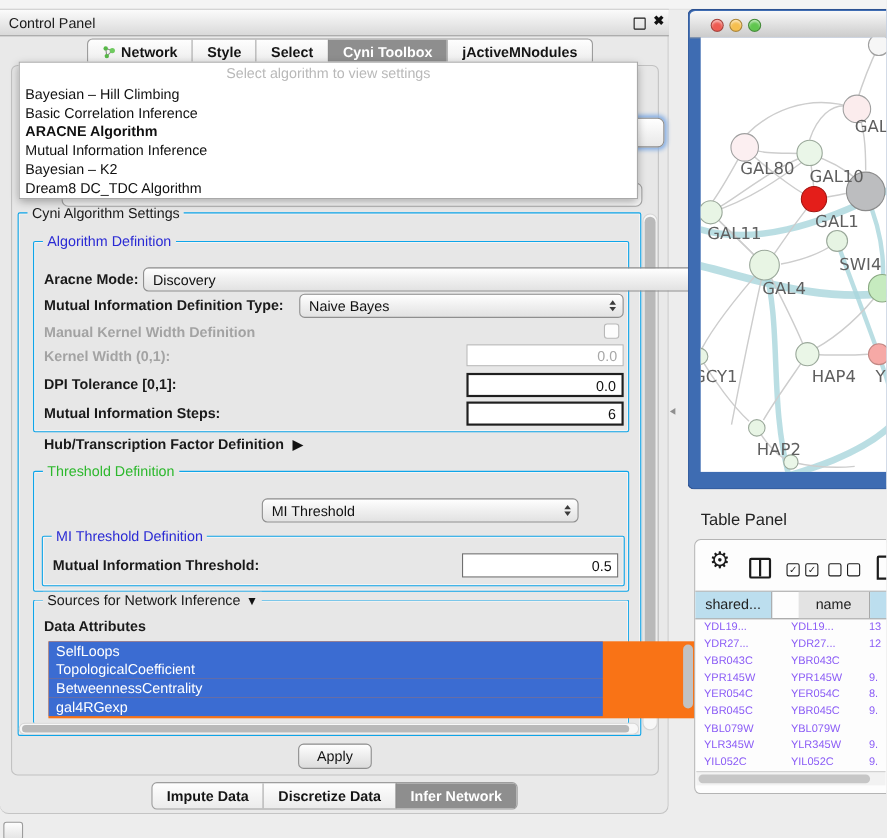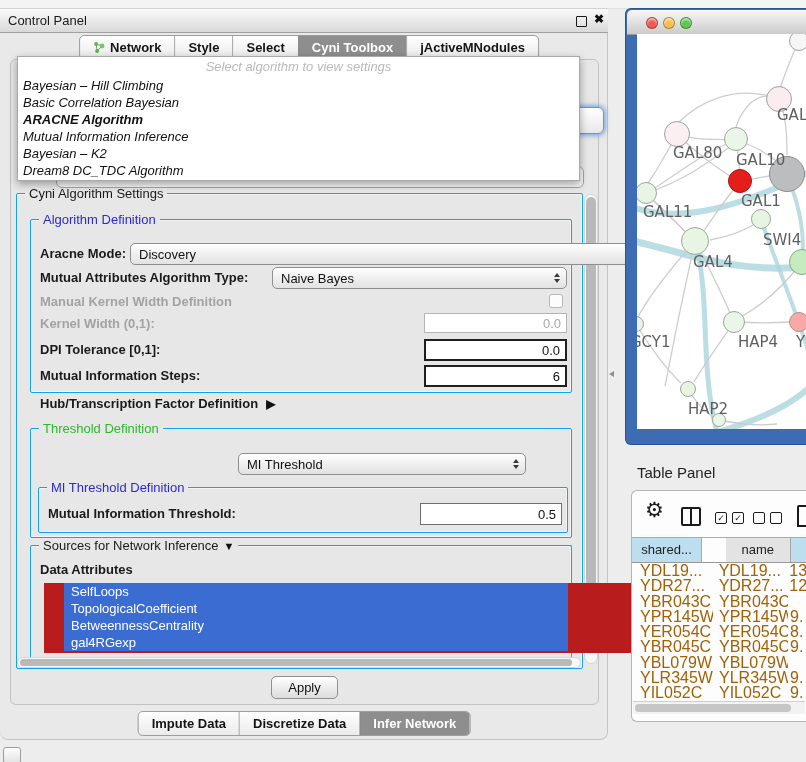--- a/index.html
+++ b/index.html
@@ -21,21 +21,21 @@
   
   .cp-tabbar{position:absolute;left:309px;top:35px;transform:translateX(-50%);height:23px;display:flex;
              border:1px solid #9d9d9d;border-radius:5px;overflow:hidden;background:linear-gradient(#fefefe,#ebebeb);}
   .tab{display:flex;align-items:center;gap:4px;padding:0 13px;font-size:13px;font-weight:bold;color:#141414;cursor:pointer;white-space:nowrap;}
   .tab + .tab{border-left:1px solid #a8a8a8;}
   .tab.sel{background:#8e8e8e;color:#fff;border-left-color:#8a8a8a;}
   .tab .neticon{display:none;width:13px;height:13px;}
   .tab.has-icon .neticon{display:inline-block;}
   
   .dropdown{position:absolute;left:17px;top:56px;width:561px;height:123px;background:#fff;
-            border:1px solid #a9a9a9;box-shadow:0 3px 8px rgba(0,0,0,.35);z-index:40;font-style:italic;}
+            border:1px solid #a9a9a9;box-shadow:0 3px 8px rgba(0,0,0,.35);z-index:40;}
   .dd-prompt{height:20px;line-height:20px;text-align:center;font-size:13px;color:#b9b9b9;}
   .dd-item{height:17px;line-height:17px;padding-left:5px;font-size:13px;color:#111;cursor:pointer;white-space:nowrap;}
   .dd-item.bold{font-weight:bold;}
   
   .sliver-focus{position:absolute;left:558px;top:107px;width:44px;height:25px;background:linear-gradient(#fff,#e8e8e8);
                 border:1px solid #8f8f8f;border-radius:6px;box-shadow:0 0 4px 2px #85aee4;z-index:4;}
   .sliver-combo{position:absolute;left:56px;top:166px;width:526px;height:20px;background:#f5f5f5;
                 border:1px solid #a5a5a5;border-radius:6px;z-index:4;}
   
   .grp{position:absolute;border:1px solid #0ea5e9;border-radius:2px;box-shadow:inset 0 0 0 1px rgba(255,255,255,.55);}
@@ -60,21 +60,21 @@
   .stepper .dn{border-top:4.5px solid #3a3a3a;}
   .fld{position:absolute;box-sizing:border-box;height:20px;background:#fff;border:1px solid #b5b5b5;
        font-family:"Liberation Sans",sans-serif;font-size:13px;text-align:right;padding:0 5px;color:#111;outline:none;}
   .fld.dark{border:2px solid #1f1f1f;height:22px;}
   .fld.dis{color:#a8a8a8;}
   .checkbox{position:absolute;width:14px;height:14px;box-sizing:border-box;border:1px solid #b8b8b8;border-radius:3px;background:#fcfcfc;cursor:pointer;}
   .hub-row{position:absolute;left:40px;top:396px;font-size:13px;font-weight:bold;color:#1a1a1a;cursor:pointer;}
   .hub-row .arrow-right-ico::before{content:"\25B6";font-size:12px;margin-left:8px;color:#111;}
   .subhead{position:absolute;font-size:13px;font-weight:bold;color:#1a1a1a;}
   
-  .attr-list{position:absolute;left:44px;top:583px;width:589px;height:70px;background:#b91c1c;overflow:hidden;padding-left:20px;}
+  .attr-list{position:absolute;left:44px;top:583px;width:589px;height:70px;background:#f97316;overflow:hidden;}
   .attr-item{width:504px;height:17px;line-height:17px;box-sizing:border-box;padding-left:7px;
              background:var(--selection_blue);color:#fff;font-size:13px;cursor:pointer;white-space:nowrap;}
   .attr-vthumb{position:absolute;right:3px;top:3px;width:9px;height:58px;background:#c2c2c2;border-radius:5px;}
   
   .vscroll-cyni{position:absolute;left:584px;top:194px;width:14px;height:470px;background:#f7f7f7;
                 border:1px solid #d6d6d6;border-radius:7px;box-sizing:border-box;}
   .vscroll-cyni .thumb{position:absolute;left:1px;top:2px;width:10px;height:452px;background:#b9b9b9;border-radius:6px;}
   .hscroll-cyni{position:absolute;left:17px;top:657px;width:564px;height:11px;background:#f7f7f7;
                 border:1px solid #d6d6d6;border-radius:6px;box-sizing:border-box;}
   .hscroll-cyni .thumb{position:absolute;left:2px;top:1px;width:552px;height:7px;background:#b9b9b9;border-radius:5px;}
@@ -115,21 +115,21 @@
   .ck.on::before{content:"\2713";}
   .ico-checks{left:83px;top:21px;}
   .ico-unchecks{left:121px;top:21px;}
   .ico-doc{left:165px;top:14px;width:14px;height:22px;border:2px solid #1b1b1b;border-radius:2px 4px 0 0;box-sizing:border-box;}
   .tbl-header{position:absolute;left:0;top:46px;width:175px;height:26px;display:flex;border-top:1px solid #aaa;border-bottom:1px solid #999;box-sizing:border-box;}
   .th{height:24px;line-height:24px;font-size:13px;color:#222;text-align:center;border-right:1px solid #a9a9a9;box-sizing:border-box;background:#e3e3e3;overflow:hidden;white-space:nowrap;cursor:pointer;}
   .th-shared{width:81px;background:var(--header_blue);}
   .th-name{width:75px;margin-left:24px;}
   .th-third{width:19px;background:var(--header_blue);border-right:none;}
   .tbl-rows{position:absolute;left:0;top:72px;width:175px;height:138px;overflow:hidden;}
-  .tr{display:flex;height:15.3px;line-height:15.3px;font-size:16px;color:#a16207;cursor:default;}
+  .tr{display:flex;height:15.3px;line-height:15.3px;font-size:10px;color:#8b5cf6;cursor:default;}
   .td{overflow:hidden;white-space:nowrap;}
   .td.c1{width:73px;padding-left:8px;}
   .td.c2{width:69px;padding-left:6px;}
   .td.c3{padding-left:2px;}
   .tbl-hscroll{position:absolute;left:1px;top:210px;width:172px;height:12px;background:#f2f2f2;border-top:1px solid #cfcfcf;}
   .tbl-hscroll .thumb{position:absolute;left:2px;top:2px;width:156px;height:8px;background:#c6c6c6;border-radius:4px;}
 </style>
 </head>
 <body>
 
@@ -181,21 +181,21 @@
 
   <div class="sliver-focus"></div>
   <div class="sliver-combo"></div>
 
   <div class="dropdown">
     <div class="dd-prompt">Select algorithm to view settings</div>
     <div>
 
         <div class="dd-item">Bayesian – Hill Climbing</div>
 
-        <div class="dd-item">Basic Correlation Bayesian</div>
+        <div class="dd-item">Basic Correlation Inference</div>
 
         <div class="dd-item bold">ARACNE Algorithm</div>
 
         <div class="dd-item">Mutual Information Inference</div>
 
         <div class="dd-item">Bayesian – K2</div>
 
         <div class="dd-item">Dream8 DC_TDC Algorithm</div>
       </div>
   </div>
@@ -213,21 +213,21 @@
 
   <div class="flabel" style="left:40px;top:244px;">Aracne Mode:</div>
   <div class="combo" style="left:130px;top:243px;width:516px;">
     <span>Discovery</span>
     <span class="stepper">
         <i class="up"></i>
         <i class="dn"></i>
       </span>
   </div>
 
-  <div class="flabel" style="left:40px;top:268px;">Mutual Attributes Algorithm Type:</div>
+  <div class="flabel" style="left:40px;top:268px;">Mutual Information Definition Type:</div>
   <div class="combo" style="left:272px;top:267px;width:295px;">
     <span>Naive Bayes</span>
     <span class="stepper">
         <i class="up"></i>
         <i class="dn"></i>
       </span>
   </div>
 
   <div class="flabel dis" style="left:40px;top:292px;">Manual Kernel Width Definition</div>
   <div class="checkbox" style="left:549px;top:294px;"></div>

